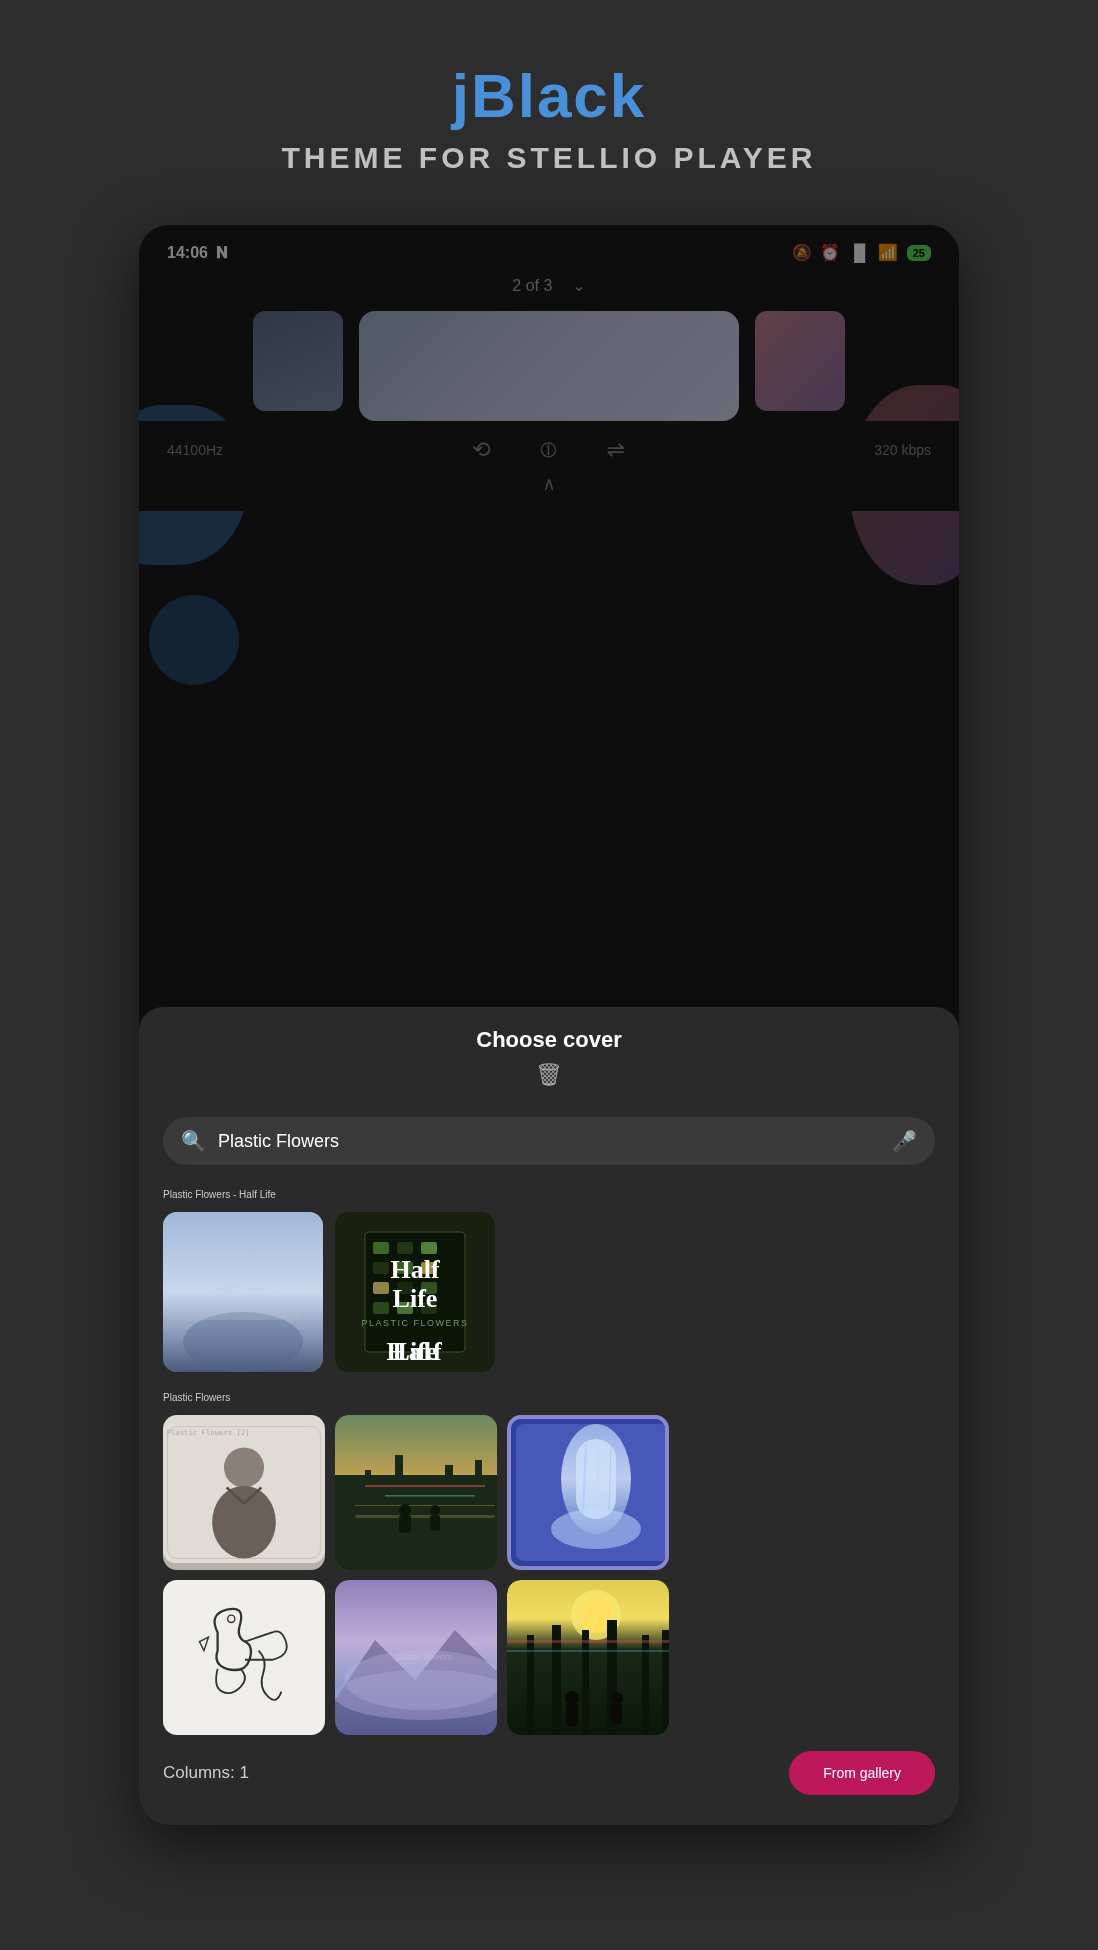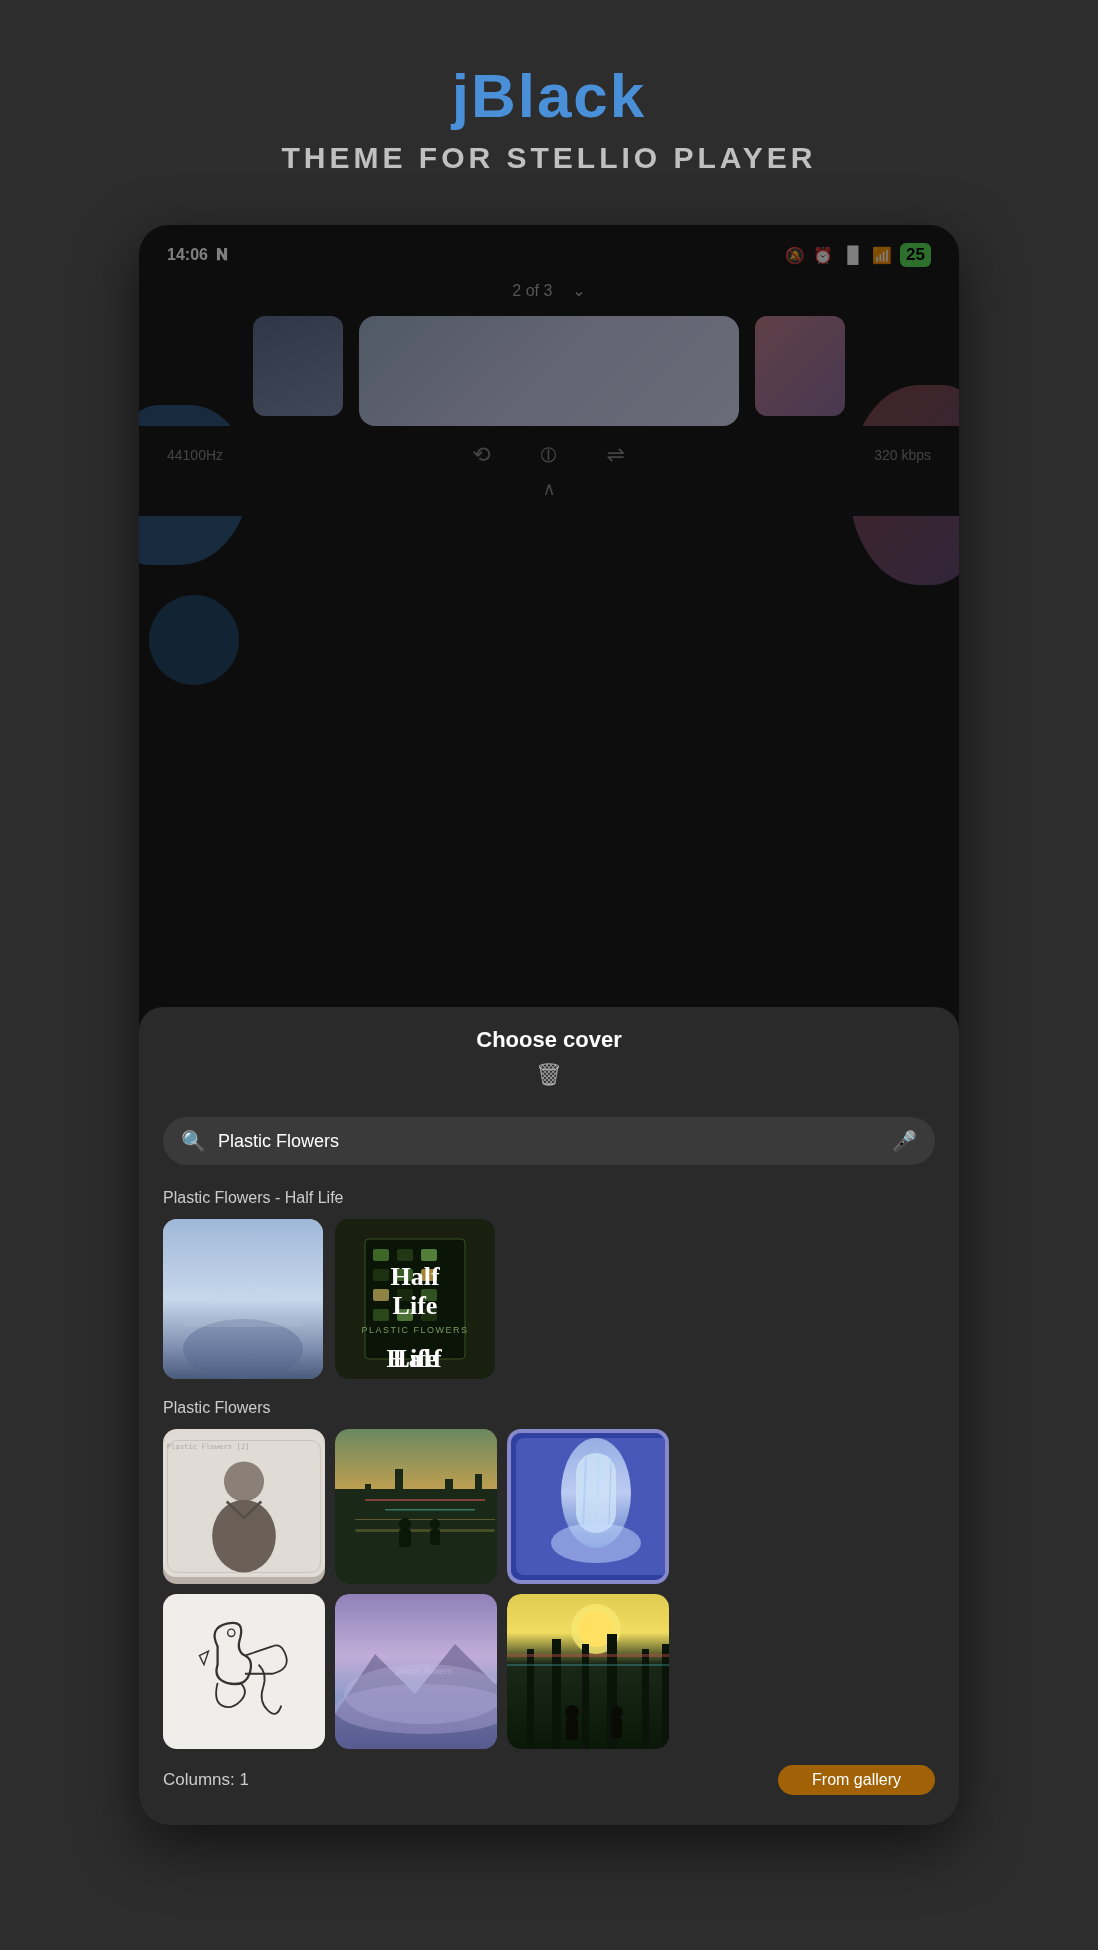--- a/index.html
+++ b/index.html
@@ -113,21 +113,21 @@
 
     .status-right {
       display: flex;
       align-items: center;
       gap: 8px;
     }
 
     .battery-badge {
       background: #5adf5a;
       color: #000;
-      font-size: 17px;
+      font-size: 11px;
       font-weight: 700;
       padding: 2px 6px;
       border-radius: 6px;
     }
 
     
     .page-indicator {
       position: relative;
       z-index: 10;
       display: flex;
@@ -286,21 +286,21 @@
     }
 
     .mic-icon-wrap {
       color: #aaa;
       font-size: 20px;
     }
 
     
     .section-label {
       color: #ccc;
-      font-size: 16px;
+      font-size: 10px;
       margin-bottom: 12px;
       font-weight: 400;
     }
 
     
     .cover-grid-2 {
       display: flex;
       gap: 12px;
       margin-bottom: 20px;
     }
@@ -352,26 +352,26 @@
       align-items: center;
       margin-top: 16px;
     }
 
     .columns-label {
       color: #ccc;
       font-size: 17px;
     }
 
     .from-gallery-btn {
-      background: #a16207;
+      background: #be185d;
       color: #fff;
       border: none;
       border-radius: 28px;
-      padding: 6px 34px;
-      font-size: 16px;
+      padding: 14px 34px;
+      font-size: 14px;
       font-weight: 500;
       cursor: pointer;
     }
   </style>
 </head>
 <body>
 
 <span class="app-title">jBlack</span>
 <span class="app-subtitle">THEME FOR STELLIO PLAYER</span>
 

